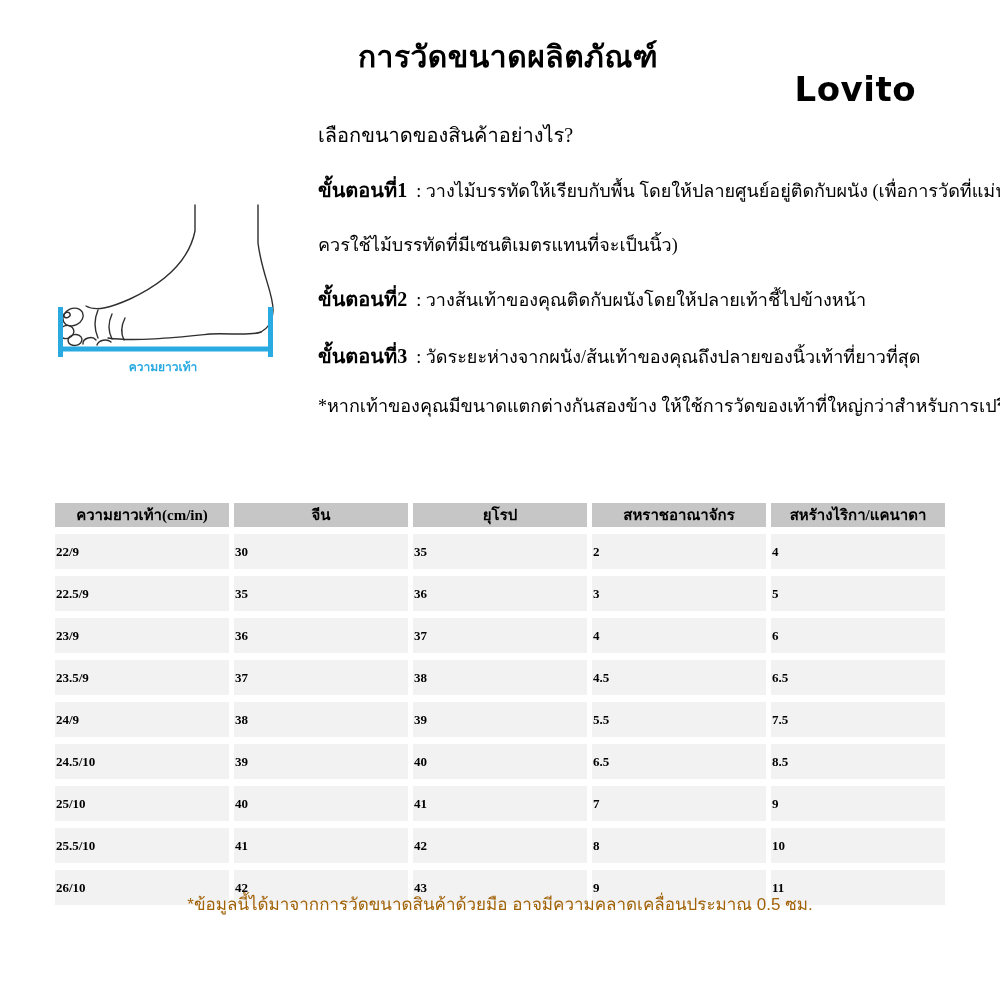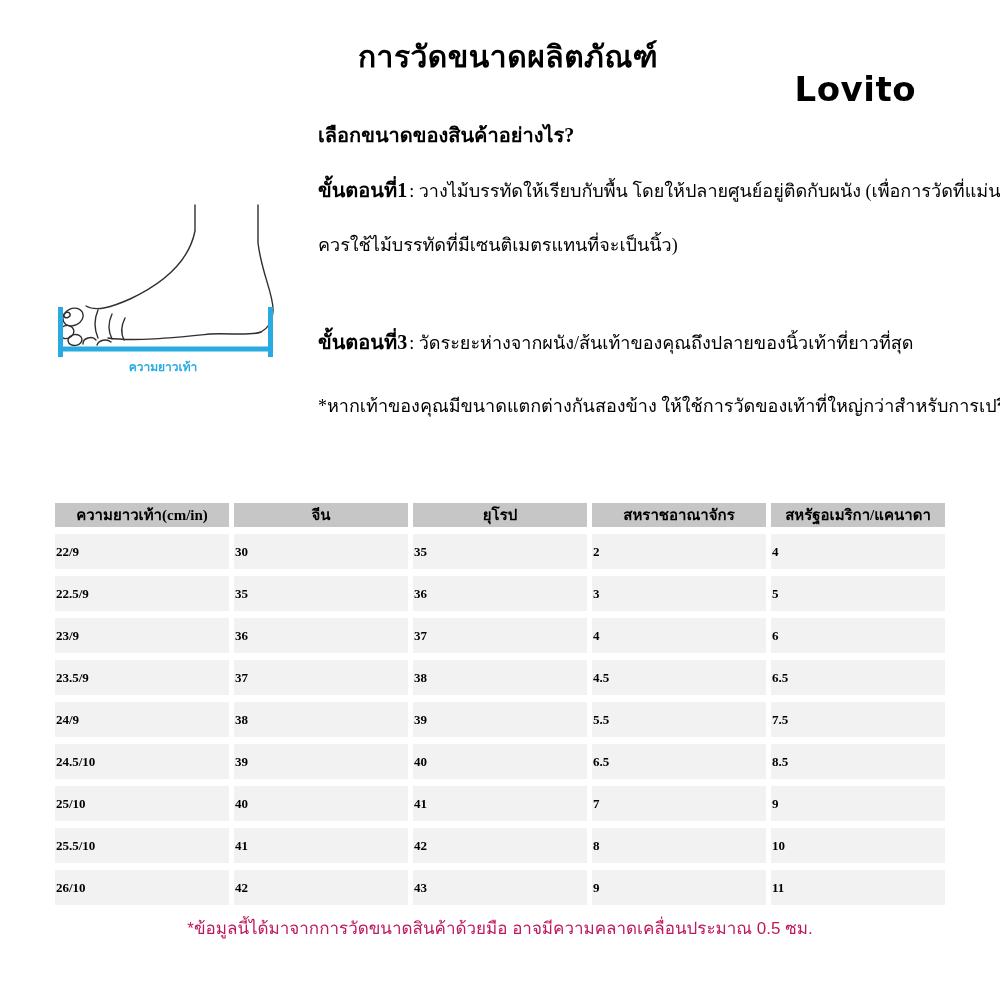--- a/index.html
+++ b/index.html
@@ -44,35 +44,35 @@
     font-size: 12px;
     font-weight: bold;
     color: var(--accent, #29ABE2);
     font-family: "Liberation Serif", serif;
     white-space: nowrap;
   }
   .heading {
     position: absolute;
     left: 318px; top: 119px;
     font-size: 20px;
-    font-weight: bold;
+    font-weight: normal;
     font-family: "Liberation Serif", serif;
     white-space: nowrap;
   }
   .line {
     position: absolute;
     left: 318px;
     font-size: 18px;
     font-family: "Liberation Serif", serif;
     white-space: nowrap;
   }
   .line b.step-label {
     font-size: 20px;
     font-weight: bold;
-    margin-right: 2px;
+    margin-right: 9px;
   }
   .size-table {
     position: absolute;
     left: 50px; top: 496px;
     width: 900px;
     border-collapse: separate;
     border-spacing: 5px 7px;
     table-layout: fixed;
   }
   .size-table th {
@@ -92,24 +92,23 @@
     font-size: 13px;
     font-weight: bold;
     vertical-align: middle;
     font-family: Liberation Serif, serif;
   }
   .footnote {
     position: absolute;
     left: 0; right: 0; top: 890px;
     text-align: center;
     font-size: 17px;
-    color: #be185d;
+    color: #a16207;
     font-family: "Liberation Sans", sans-serif;
     white-space: nowrap;
-    margin-top: 24px;
   }
   .foot-stroke { fill: none; stroke: #2f2f2f; stroke-width: 1.4; stroke-linecap: round; }
   .gauge { stroke: var(--accent, #29ABE2); stroke-width: 5; }
 </style>
 </head>
 <body>
 
 <div class="canvas">
 
   <div class="page-title">การวัดขนาดผลิตภัณฑ์</div>
@@ -143,35 +142,38 @@
   </div>
   <div class="measure-label">ความยาวเท้า</div>
 
   <div class="heading">เลือกขนาดของสินค้าอย่างไร?</div>
 
   <div class="line" style="top:174px">
     <b class="step-label">ขั้นตอนที่1</b><span>: วางไม้บรรทัดให้เรียบกับพื้น โดยให้ปลายศูนย์อยู่ติดกับผนัง (เพื่อการวัดที่แม่นยำที่สุด</span>
   </div>
   <div class="line" style="top:230px">ควรใช้ไม้บรรทัดที่มีเซนติเมตรแทนที่จะเป็นนิ้ว)</div>
 
-
-  <div class="line" style="top:326px">
+  <div class="line" style="top:283px">
+    <b class="step-label">ขั้นตอนที่2</b><span>: วางส้นเท้าของคุณติดกับผนังโดยให้ปลายเท้าชี้ไปข้างหน้า</span>
+  </div>
+
+  <div class="line" style="top:340px">
     <b class="step-label">ขั้นตอนที่3</b><span>:  วัดระยะห่างจากผนัง/ส้นเท้าของคุณถึงปลายของนิ้วเท้าที่ยาวที่สุด</span>
   </div>
 
   <div class="line" style="top:391px">*หากเท้าของคุณมีขนาดแตกต่างกันสองข้าง ให้ใช้การวัดของเท้าที่ใหญ่กว่าสำหรับการเปรียบเทียบ</div>
 
   <table class="size-table">
     <thead>
       <tr id="size-head">
           <th>ความยาวเท้า(cm/in)</th>
           <th>จีน</th>
           <th>ยุโรป</th>
           <th>สหราชอาณาจักร</th>
-          <th>สหรัฐอเมริกา/แคนาดา</th>
+          <th>สหรัางไริกา/แคนาดา</th>
         </tr>
     </thead>
     <tbody id="size-body">
         <tr>
           <td>22/9</td>
           <td>30</td>
           <td>35</td>
           <td>2</td>
           <td>4</td>
         </tr>

